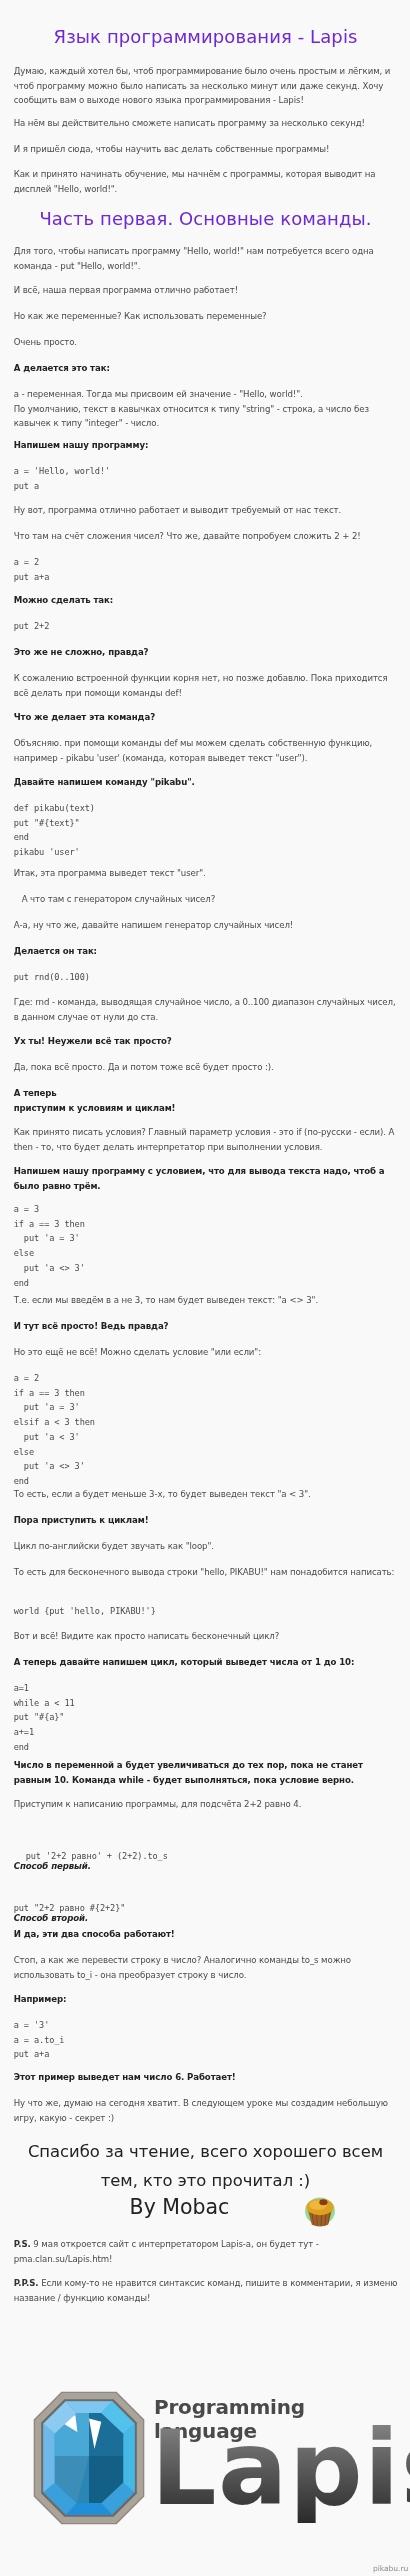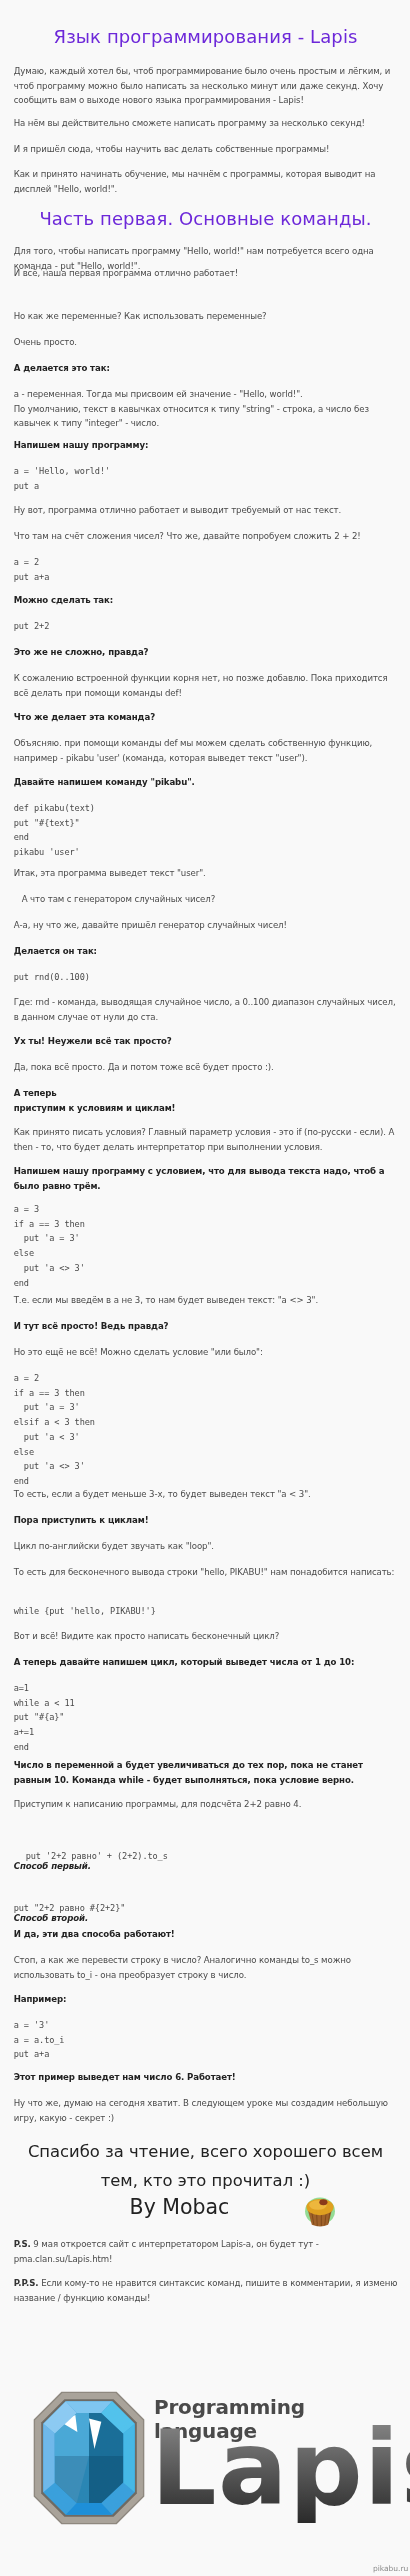--- a/index.html
+++ b/index.html
@@ -62,21 +62,21 @@
     <p class="p abs" style="top:64px;">Думаю, каждый хотел бы, чтоб программирование было очень простым и лёгким, и чтоб программу можно было написать за несколько минут или даже секунд. Хочу сообщить вам о выходе нового языка программирования - Lapis!</p>
     <p class="p abs" style="top:116px;">На нём вы действительно сможете написать программу за несколько секунд!</p>
     <p class="p abs" style="top:142px;">И я пришёл сюда, чтобы научить вас делать собственные программы!</p>
     <p class="p abs" style="top:167px;">Как и принято начинать обучение, мы начнём с программы, которая выводит на дисплей "Hello, world!".</p>
   </div>
 
   <h1 class="h1 abs" style="top:208px;left:0;width:411px;">Часть первая. Основные команды.</h1>
 
   <div class="content">
     <p class="p abs" style="top:244px;">Для того, чтобы написать программу "Hello, world!" нам потребуется всего одна команда - put "Hello, world!".</p>
-    <p class="p abs" style="top:266px;">И всё, наша первая программа отлично работает!</p>
+    <p class="p abs" style="top:283px;">И всё, наша первая программа отлично работает!</p>
     <p class="p abs" style="top:309px;">Но как же переменные? Как использовать переменные?</p>
     <p class="p abs" style="top:335px;">Очень просто.</p>
     <p class="p bold abs" style="top:361px;">А делается это так:</p>
     <p class="p abs" style="top:387px;white-space:pre-line;">а - переменная. Тогда мы присвоим ей значение - "Hello, world!".
 По умолчанию, текст в кавычках относится к типу "string" - строка, а число без кавычек к типу "integer" - число.</p>
     <p class="p bold abs" style="top:438px;">Напишем нашу программу:</p>
     <pre class="code abs" style="top:464px;">a = 'Hello, world!'
 put a</pre>
     <p class="p abs" style="top:503px;">Ну вот, программа отлично работает и выводит требуемый от нас текст.</p>
     <p class="p abs" style="top:529px;">Что там на счёт сложения чисел? Что же, давайте попробуем сложить 2 + 2!</p>
@@ -88,52 +88,52 @@
     <p class="p abs" style="top:671px;">К сожалению встроенной функции корня нет, но позже добавлю. Пока приходится всё делать при помощи команды def!</p>
     <p class="p bold abs" style="top:710px;">Что же делает эта команда?</p>
     <p class="p abs" style="top:736px;">Объясняю. при помощи команды def мы можем сделать собственную функцию, например - pikabu 'user' (команда, которая выведет текст "user").</p>
     <p class="p bold abs" style="top:775px;">Давайте напишем команду "pikabu".</p>
     <pre class="code abs" style="top:801px;">def pikabu(text)
 put "#{text}"
 end
 pikabu 'user'</pre>
     <p class="p abs" style="top:866px;">Итак, эта программа выведет текст "user".</p>
     <p class="p abs" style="top:892px;margin-left:8px;">А что там с генератором случайных чисел?</p>
-    <p class="p abs" style="top:918px;">А-а, ну что же, давайте пришёл генератор случайных чисел!</p>
+    <p class="p abs" style="top:918px;">А-а, ну что же, давайте напишем генератор случайных чисел!</p>
     <p class="p bold abs" style="top:944px;">Делается он так:</p>
     <pre class="code abs" style="top:970px;">put rnd(0..100)</pre>
     <p class="p abs" style="top:995px;">Где: rnd - команда, выводящая случайное число, а 0..100 диапазон случайных чисел, в данном случае от нули до ста.</p>
     <p class="p bold abs" style="top:1034px;">Ух ты! Неужели всё так просто?</p>
     <p class="p abs" style="top:1060px;">Да, пока всё просто. Да и потом тоже всё будет просто :).</p>
     <p class="p bold abs" style="top:1086px;white-space:pre-line;">А теперь
 приступим к условиям и циклам!</p>
     <p class="p abs" style="top:1125px;">Как принято писать условия? Главный параметр условия - это if (по-русски - если). А then - то, что будет делать интерпретатор при выполнении условия.</p>
     <p class="p bold abs" style="top:1164px;">Напишем нашу программу с условием, что для вывода текста надо, чтоб а было равно трём.</p>
     <pre class="code abs" style="top:1202px;">a = 3
 if a == 3 then
   put 'a = 3'
 else
   put 'a &lt;&gt; 3'
 end</pre>
     <p class="p abs" style="top:1293px;">Т.е. если мы введём в а не 3, то нам будет выведен текст: "a &lt;&gt; 3".</p>
     <p class="p bold abs" style="top:1319px;">И тут всё просто! Ведь правда?</p>
-    <p class="p abs" style="top:1345px;">Но это ещё не всё! Можно сделать условие "или было":</p>
+    <p class="p abs" style="top:1345px;">Но это ещё не всё! Можно сделать условие "или если":</p>
     <pre class="code abs" style="top:1371px;">a = 2
 if a == 3 then
   put 'a = 3'
 elsif a &lt; 3 then
   put 'a &lt; 3'
 else
   put 'a &lt;&gt; 3'
 end</pre>
     <p class="p abs" style="top:1487px;">То есть, если а будет меньше 3-х, то будет выведен текст "a &lt; 3".</p>
     <p class="p bold abs" style="top:1513px;">Пора приступить к циклам!</p>
     <p class="p abs" style="top:1539px;">Цикл по-английски будет звучать как "loop".</p>
     <p class="p abs" style="top:1565px;">То есть для бесконечного вывода строки "hello, PIKABU!" нам понадобится написать:</p>
-    <pre class="code abs" style="top:1604px;">while {put 'hello, PIKABU!'}</pre>
+    <pre class="code abs" style="top:1604px;">world {put 'hello, PIKABU!'}</pre>
     <p class="p abs" style="top:1629px;">Вот и всё! Видите как просто написать бесконечный цикл?</p>
     <p class="p bold abs" style="top:1655px;">А теперь давайте напишем цикл, который выведет числа от 1 до 10:</p>
     <pre class="code abs" style="top:1681px;">a=1
 while a &lt; 11
 put "#{a}"
 a+=1
 end</pre>
     <p class="p bold abs" style="top:1758px;">Число в переменной а будет увеличиваться до тех пор, пока не станет равным 10. Команда while - будет выполняться, пока условие верно.</p>
     <p class="p abs" style="top:1797px;">Приступим к написанию программы, для подсчёта 2+2 равно 4.</p>
     <p class="p italic abs" style="top:1823px;">Способ первый.</p>

